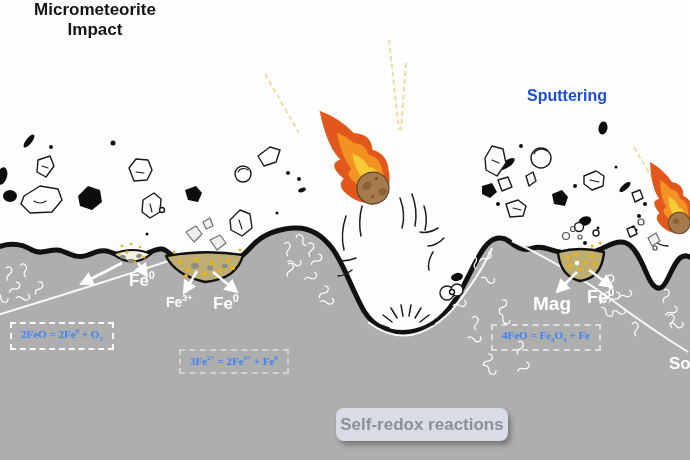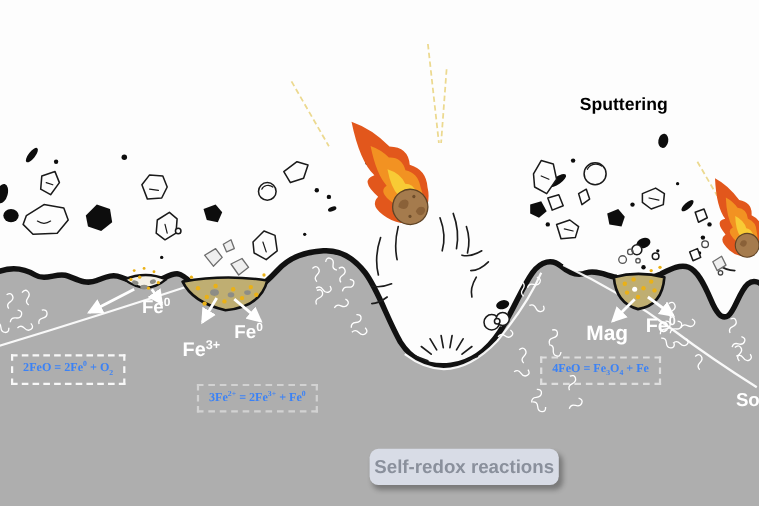--- a/index.html
+++ b/index.html
@@ -4,21 +4,21 @@
 <style>
   html,body{margin:0;padding:0;}
   #stage{
     position:relative;width:690px;height:460px;overflow:hidden;
     background:var(--bg,#fdfdfd);
     font-family:"Liberation Sans",sans-serif;
     -webkit-font-smoothing:antialiased;
   }
   #scene{position:absolute;inset:0;}
   .lbl{position:absolute;font-weight:bold;white-space:nowrap;}
-  .black{color:#000000;text-align:center;}
+  .black{color:#1d4ed8;text-align:center;}
   .white{color:#ffffff;}
   .title{left:183px;top:24px;width:190px;text-align:center;font-size:17px;line-height:20px;color:#141414;font-weight:bold;}
   .eq{
     position:absolute;color:#3b82f6;font-weight:bold;font-size:11px;
     padding:3px 9px 5px 9px;white-space:nowrap;font-family:Liberation Serif, serif;
   }
   .eq1{left:10px;top:322px;border:2px dashed rgba(255,255,255,0.92);}
   .eq2{left:179px;top:349px;border:2px dashed rgba(255,255,255,0.45);}
   .eq3{left:491px;top:324px;border:2px dashed rgba(255,255,255,0.60);}
   sup,sub{font-size:64%;font-weight:bold;}
@@ -280,25 +280,29 @@
     <g>
       <line class="arrow" x1="122" y1="263" x2="81" y2="284" marker-end="url(#ah)"></line>
       <line class="arrow" x1="138" y1="263" x2="147" y2="276" marker-end="url(#ah)"></line>
       <line class="arrow" x1="197" y1="271" x2="184" y2="293" marker-end="url(#ah)"></line>
       <line class="arrow" x1="213" y1="272" x2="237" y2="292" marker-end="url(#ah)"></line>
       <line class="arrow" x1="577" y1="272" x2="557" y2="292" marker-end="url(#ah)"></line>
       <line class="arrow" x1="589" y1="270" x2="612" y2="287" marker-end="url(#ah)"></line>
     </g>
   </svg>
 
+  <div class="title">
+    <div>Micrometeorite</div>
+    <div>Impact</div>
+  </div>
 
   <div class="lbl black" style="left:527px;top:87px;font-size:16px;">Sputtering</div>
 
   <div class="lbl white" style="left:129px;top:269px;font-size:17px;">Fe<sup>0</sup></div>
-  <div class="lbl white" style="left:166px;top:293px;font-size:18px;margin-top:15px;">Fe<sup>3+</sup></div>
+  <div class="lbl white" style="left:166px;top:293px;font-size:14px;">Fe<sup>3+</sup></div>
   <div class="lbl white" style="left:213px;top:292px;font-size:17px;">Fe<sup>0</sup></div>
   <div class="lbl white" style="left:533px;top:293px;font-size:19px;">Mag</div>
   <div class="lbl white" style="left:587px;top:286px;font-size:18px;">Fe<sup>0</sup></div>
   <div class="lbl white" style="left:669px;top:354px;font-size:17px;">So</div>
 
   <div class="eq eq1">2FeO = 2Fe<sup>0</sup> + O<sub>2</sub></div>
   <div class="eq eq2">3Fe<sup>2+</sup> = 2Fe<sup>3+</sup> + Fe<sup>0</sup></div>
   <div class="eq eq3">4FeO = Fe<sub>3</sub>O<sub>4</sub> + Fe</div>
 
   <div class="badge">Self-redox reactions</div>

